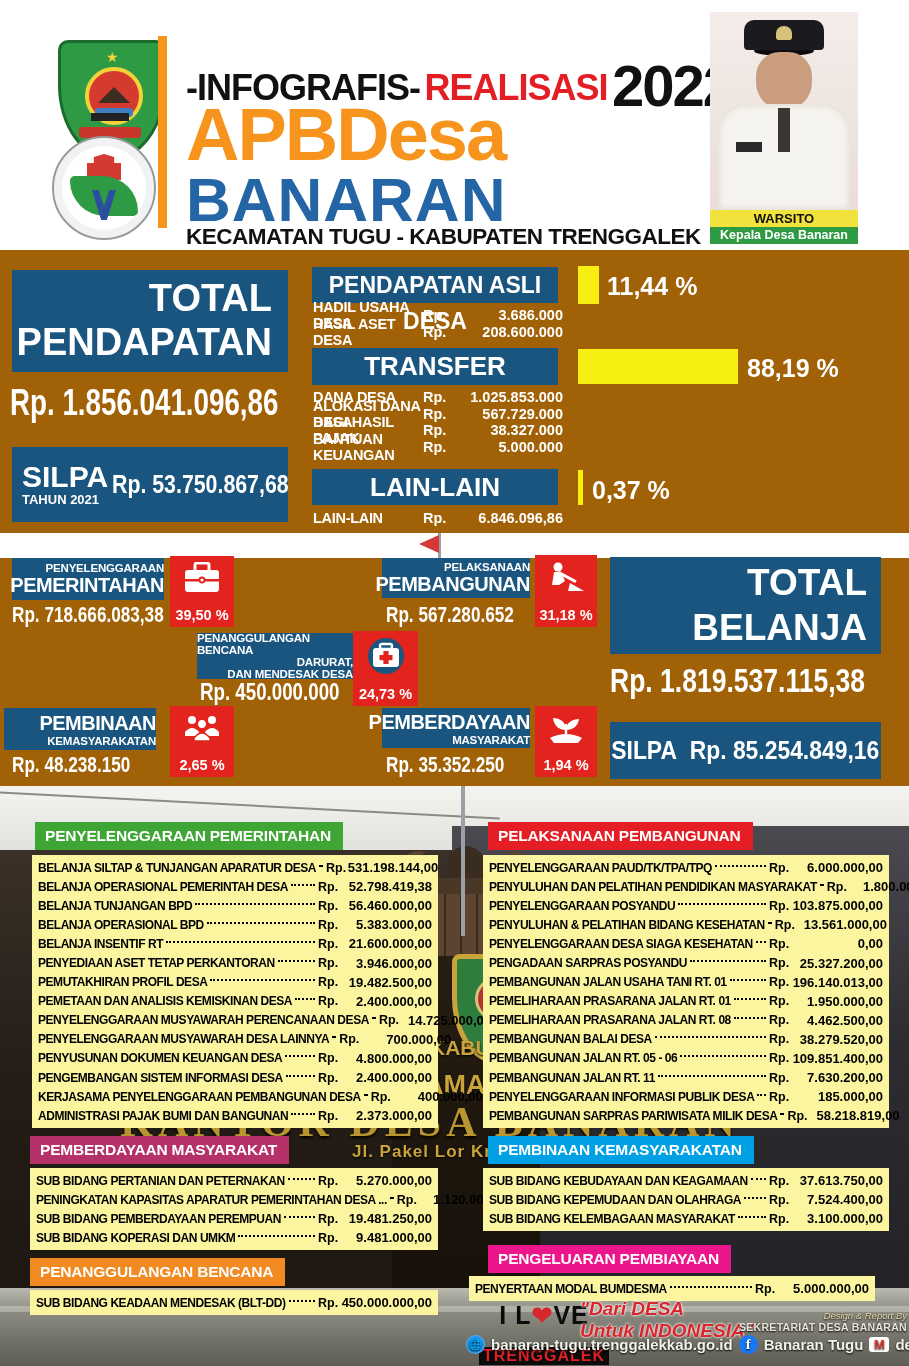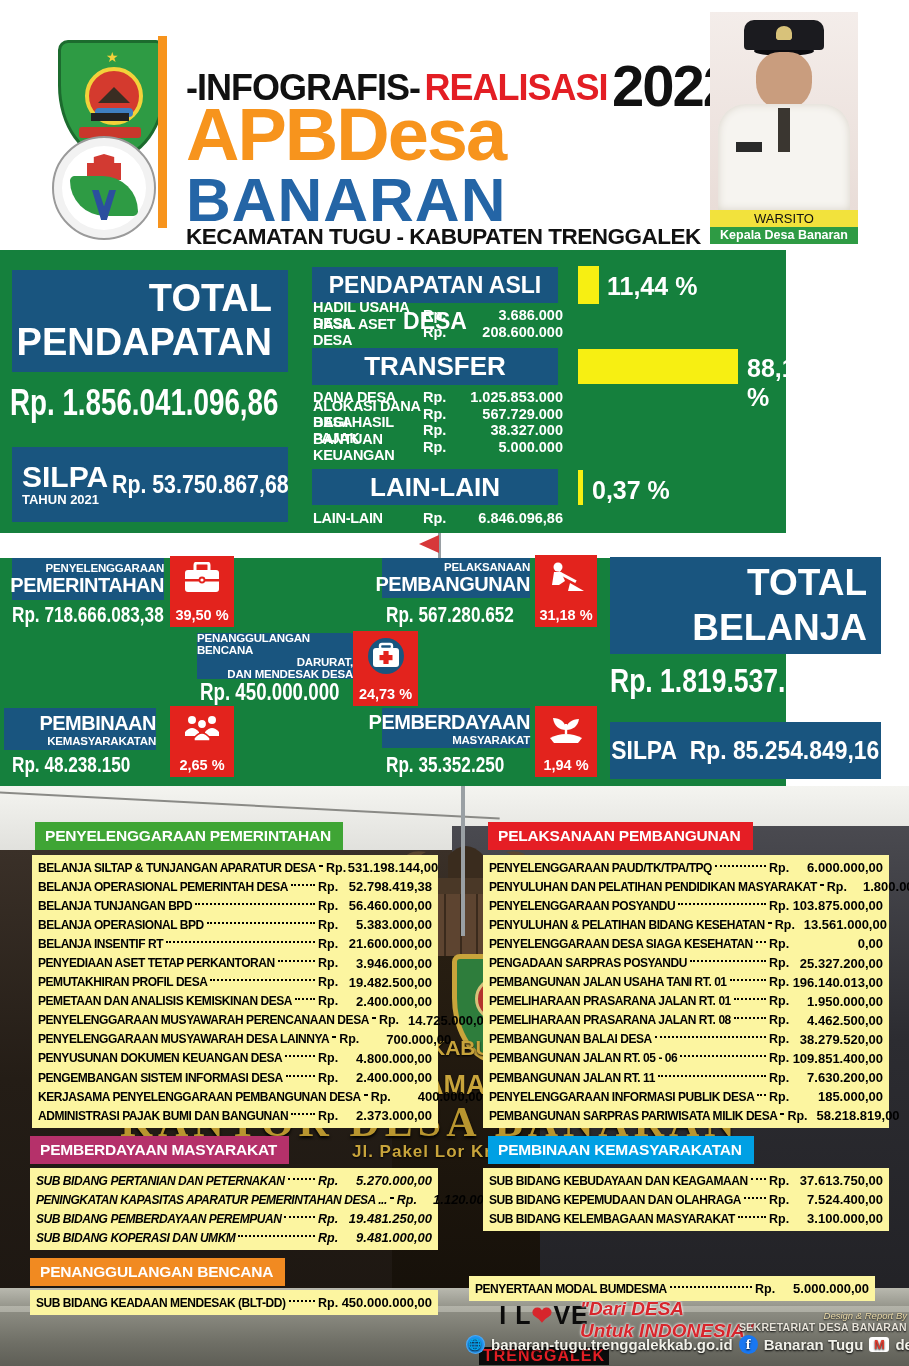--- a/index.html
+++ b/index.html
@@ -39,26 +39,26 @@
   .photo-bg{position:absolute;left:0;top:0;width:148px;height:198px;background:linear-gradient(#f4edea,#e9ddd8);overflow:hidden;}
   .cap{position:absolute;left:34px;top:8px;width:80px;height:30px;background:#1b1b1f;border-radius:10px 10px 4px 4px;}
   .cap-brim{position:absolute;left:44px;top:34px;width:60px;height:10px;background:#0c0c10;border-radius:50%;}
   .cap-badge{position:absolute;left:66px;top:14px;width:16px;height:14px;background:#d8c27a;border-radius:50% 50% 20% 20%;}
   .face{position:absolute;left:46px;top:40px;width:56px;height:58px;background:#c99d7e;border-radius:42% 42% 48% 48%;}
   .uniform{position:absolute;left:8px;top:92px;width:132px;height:106px;background:#f6f4f0;
     border-radius:28px 28px 0 0;box-shadow:inset 0 0 8px #d8d2c8;}
   .tie{position:absolute;left:68px;top:96px;width:12px;height:44px;background:#3a3630;}
   .pocket{position:absolute;left:26px;top:130px;width:26px;height:10px;background:#2a2a2a;}
   .name-bar{position:absolute;left:0;top:198px;width:148px;height:17px;background:#f2e23c;
-    color:#111;font-weight:normal;font-size:13px;text-align:center;line-height:17px;}
+    color:#111;font-weight:bold;font-size:13px;text-align:center;line-height:17px;}
   .role-bar{position:absolute;left:0;top:215px;width:148px;height:17px;background:#2e9b44;
     color:#fff;font-weight:bold;font-size:12.5px;text-align:center;line-height:17px;}
 
   
-  .panel{left:0;width:786px;background:#15803d;}
+  .panel{left:0;width:909px;background:#a16207;}
   .panel.pendapatan{top:250px;height:283px;}
   .panel.belanja{top:558px;height:228px;}
   .navy{background:#19557f;color:#fff;}
   .tp-box{left:12px;top:20px;width:276px;height:102px;display:flex;flex-direction:column;
     justify-content:center;align-items:flex-end;padding-right:16px;box-sizing:border-box;}
   .tp-box div{font-size:38px;font-weight:bold;line-height:1.15;}
   .tp-amount{left:10px;top:132px;font-size:37px;font-weight:bold;color:#fff;
     transform:scaleX(0.75);transform-origin:left center;}
   .silpa-box{left:12px;top:197px;width:276px;height:75px;display:flex;align-items:center;
     padding:0 10px;box-sizing:border-box;}
@@ -463,21 +463,21 @@
         </div>
         <div class="row">
           <span class="lbl">ADMINISTRASI PAJAK BUMI DAN BANGUNAN</span>
           <span class="dots"></span>
           <span class="rp">Rp.</span>
           <span class="val">2.373.000,00</span>
         </div>
       </div>
 
     <div class="sec-head" style="left:30px;top:350px;background:#b5316a;">PEMBERDAYAAN MASYARAKAT</div>
-    <div class="ylist" style="left:30px;top:382px;width:408px;font-style:italic;">
+    <div class="ylist" style="left:30px;top:382px;width:408px;">
         <div class="row">
           <span class="lbl">SUB BIDANG PERTANIAN DAN PETERNAKAN</span>
           <span class="dots"></span>
           <span class="rp">Rp.</span>
           <span class="val">5.270.000,00</span>
         </div>
         <div class="row">
           <span class="lbl">PENINGKATAN KAPASITAS APARATUR PEMERINTAHAN DESA ...</span>
           <span class="dots"></span>
           <span class="rp">Rp.</span>
@@ -610,20 +610,21 @@
           <span class="val">7.524.400,00</span>
         </div>
         <div class="row">
           <span class="lbl">SUB BIDANG KELEMBAGAAN MASYARAKAT</span>
           <span class="dots"></span>
           <span class="rp">Rp.</span>
           <span class="val">3.100.000,00</span>
         </div>
       </div>
 
+    <div class="sec-head" style="left:488px;top:459px;background:#ec168c;">PENGELUARAN PEMBIAYAAN</div>
     <div class="ylist" style="left:469px;top:490px;width:406px;">
         <div class="row">
           <span class="lbl">PENYERTAAN MODAL BUMDESMA</span>
           <span class="dots"></span>
           <span class="rp">Rp.</span>
           <span class="val">5.000.000,00</span>
         </div>
       </div>
 
     <div class="abs ilove">

